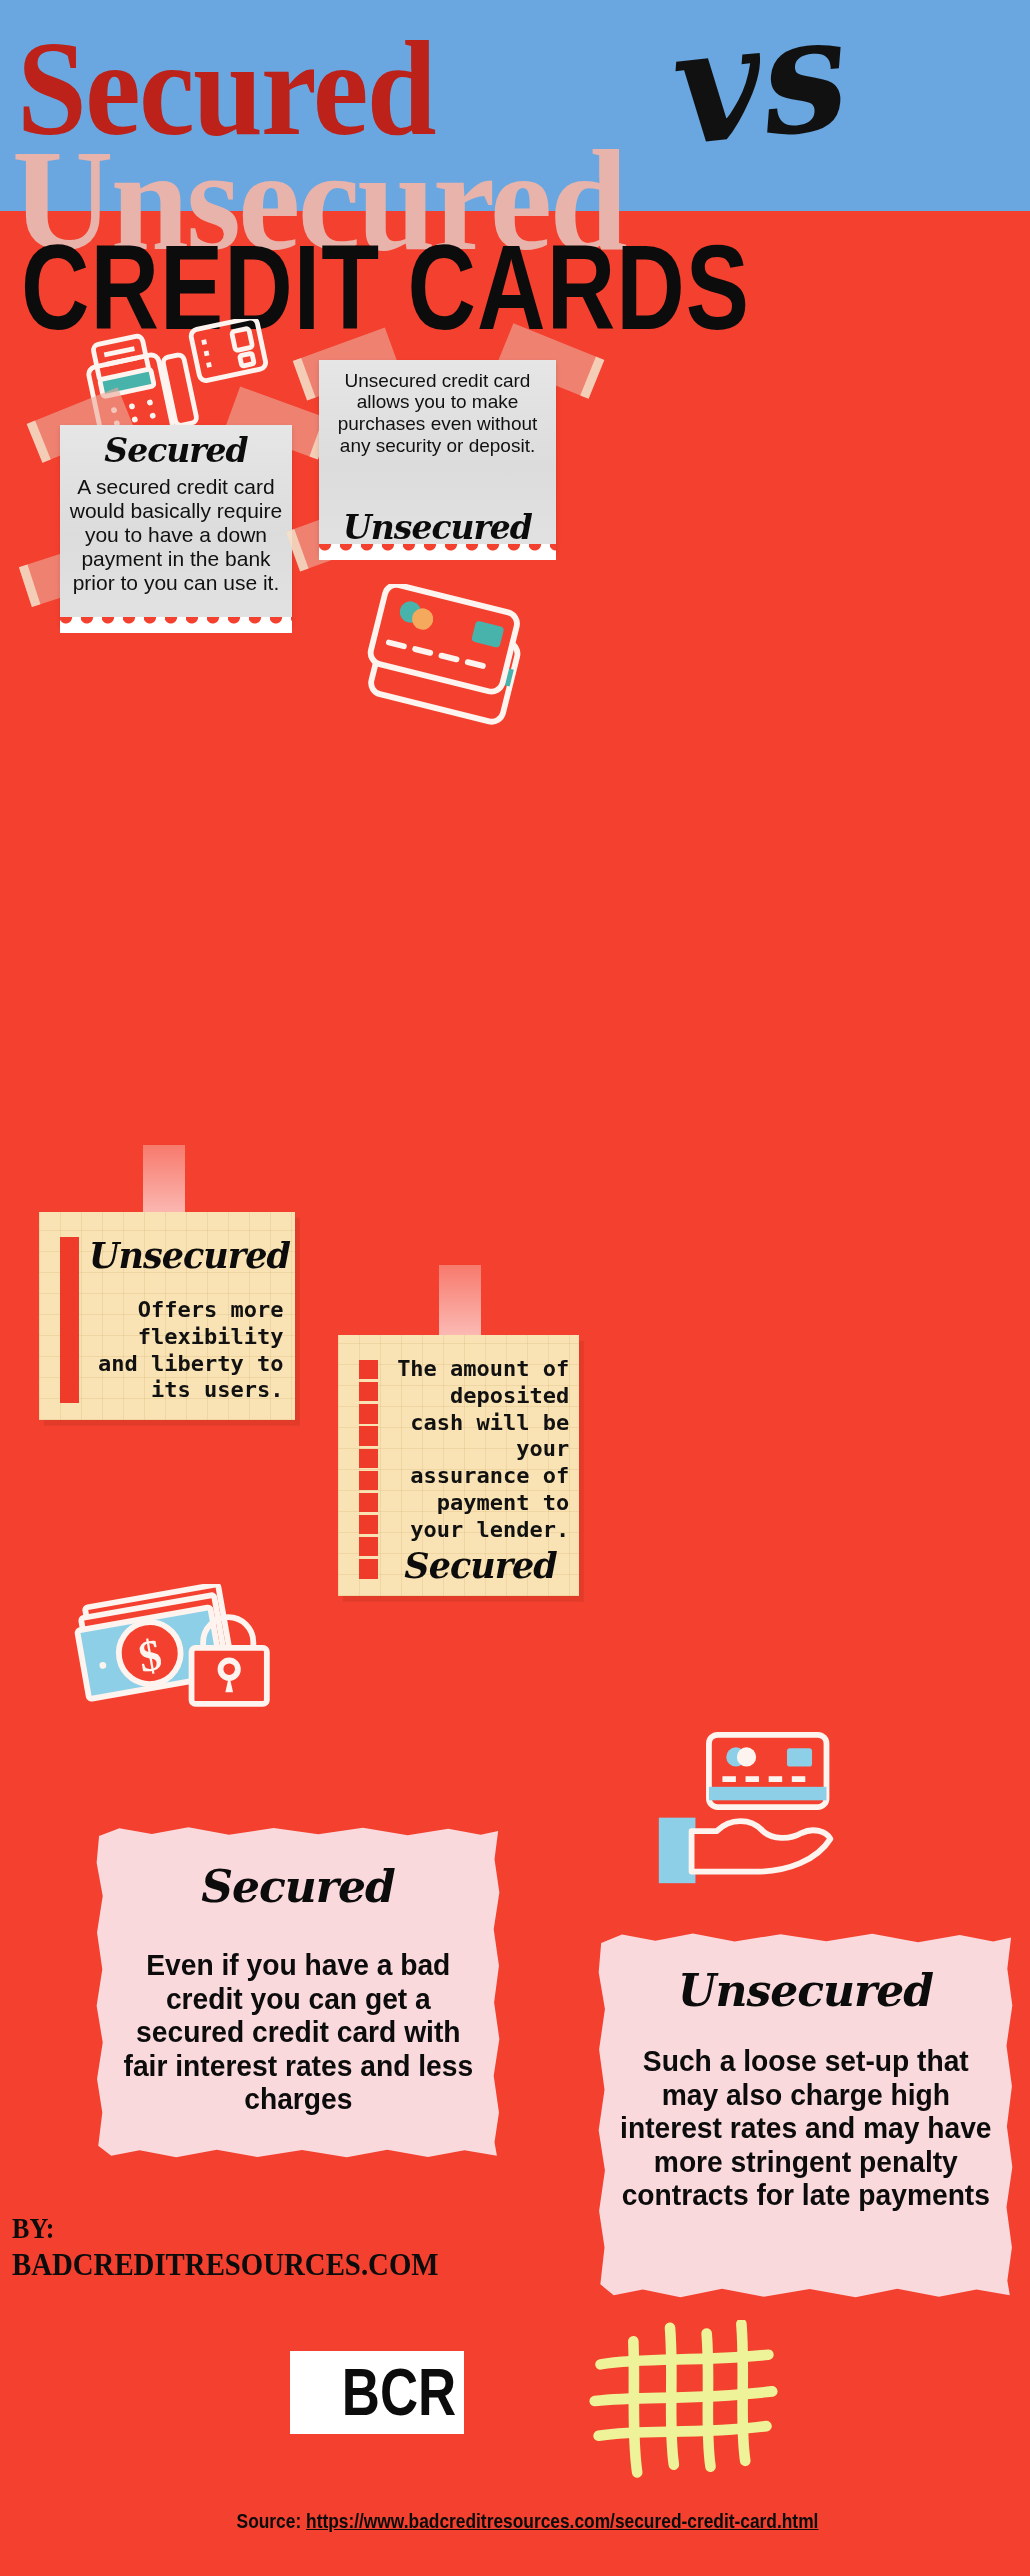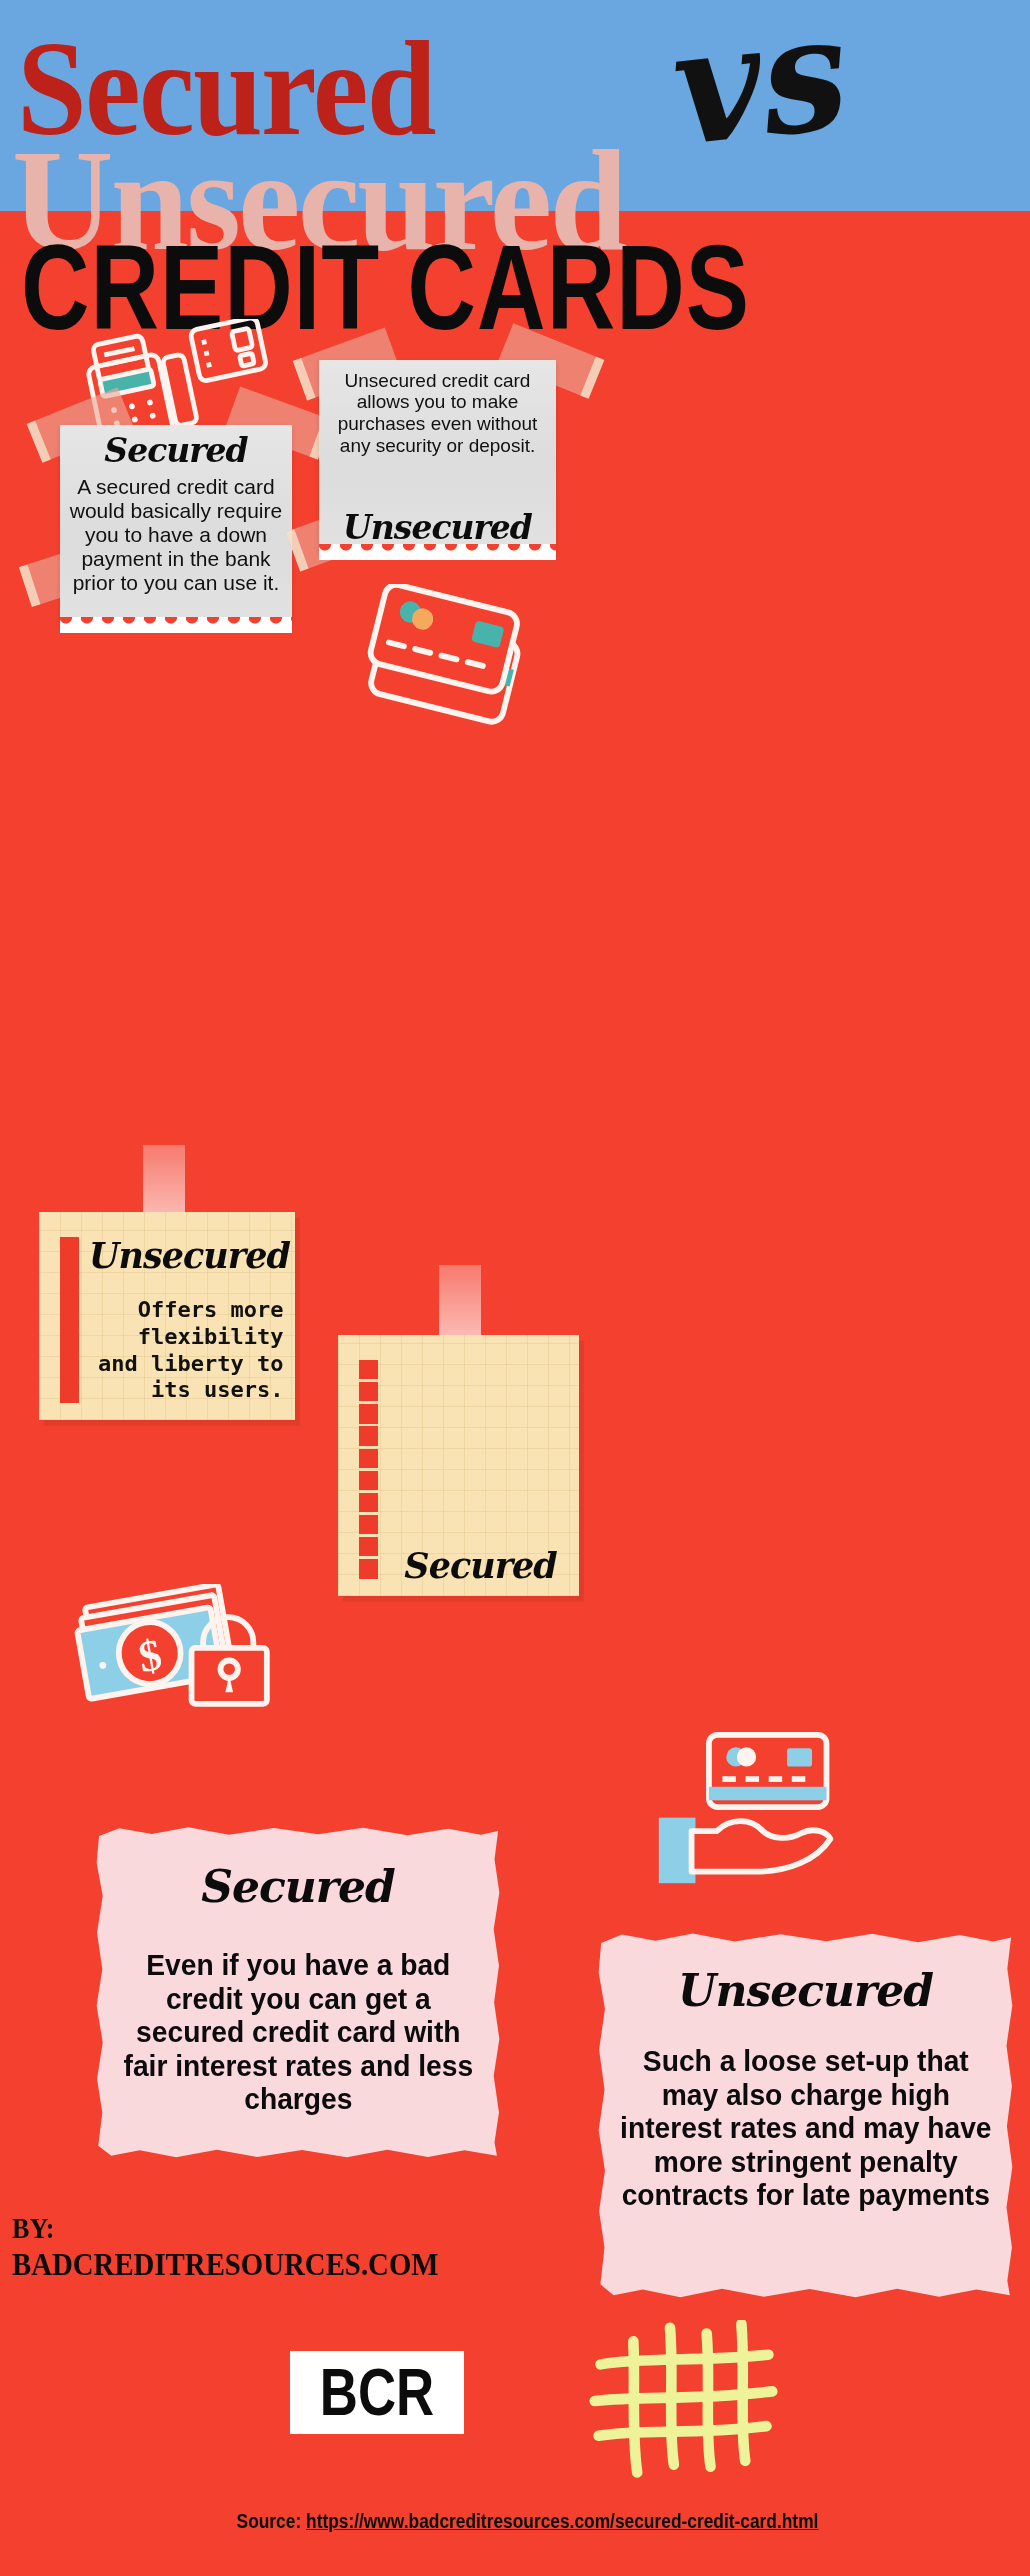--- a/index.html
+++ b/index.html
@@ -135,21 +135,21 @@
 
   
   .by-label{
     position:absolute;
     font-family:"Liberation Serif", serif;
     font-weight:bold;color:#0c0c0c;
     transform:scaleX(0.9);transform-origin:left top;
   }
   .bcr-logo{
     position:absolute;background:#ffffff;
-    display:flex;align-items:center;justify-content:center;
+    display:flex;align-items:center;justify-content:flex-end;
   }
   .bcr-logo span{
     font-family:"Liberation Sans", sans-serif;
     font-weight:bold;font-size:60px;color:#0c0c0c;
     transform:scaleY(1.12) scaleX(0.88);letter-spacing:0px;
   }
   .source-line{
     position:absolute;left:0;right:0;text-align:center;
     font-family:"Liberation Sans", sans-serif;
     font-weight:bold;font-size:19.3px;color:#0c0c0c;
@@ -263,20 +263,21 @@
         <i></i>
         <i></i>
         <i></i>
         <i></i>
         <i></i>
         <i></i>
         <i></i>
         <i></i>
         <i></i>
     </div>
+    <div class="body-mono" style="position:absolute;left:50px;right:9.7px;top:21px;font-size:22px;">The amount of deposited cash will be your assurance of payment to your lender.</div>
     <div class="script" style="position:absolute;left:50px;right:5.8px;bottom:9.7px;font-size:35px;">Secured</div>
   </div>
 
   <svg class="ill" style="left:68px;top:1584px;width:222px;height:126px;" viewBox="0 0 230 130">
     <g transform="rotate(-10 115 65)">
       <rect x="26" y="8" width="140" height="72" rx="3" fill="#f4402e" stroke="#fdf4ef" stroke-width="6"></rect>
       <rect x="20" y="18" width="140" height="72" rx="3" fill="#f4402e" stroke="#fdf4ef" stroke-width="6"></rect>
       <rect x="14" y="30" width="140" height="72" rx="3" fill="#8ecfe8" stroke="#fdf4ef" stroke-width="6"></rect>
       <circle cx="84" cy="66" r="32" fill="#f4402e" stroke="#fdf4ef" stroke-width="6"></circle>
       <text x="84" y="84" font-family="Liberation Serif, serif" font-size="46" font-weight="bold" fill="#fdf4ef" text-anchor="middle">$</text>

